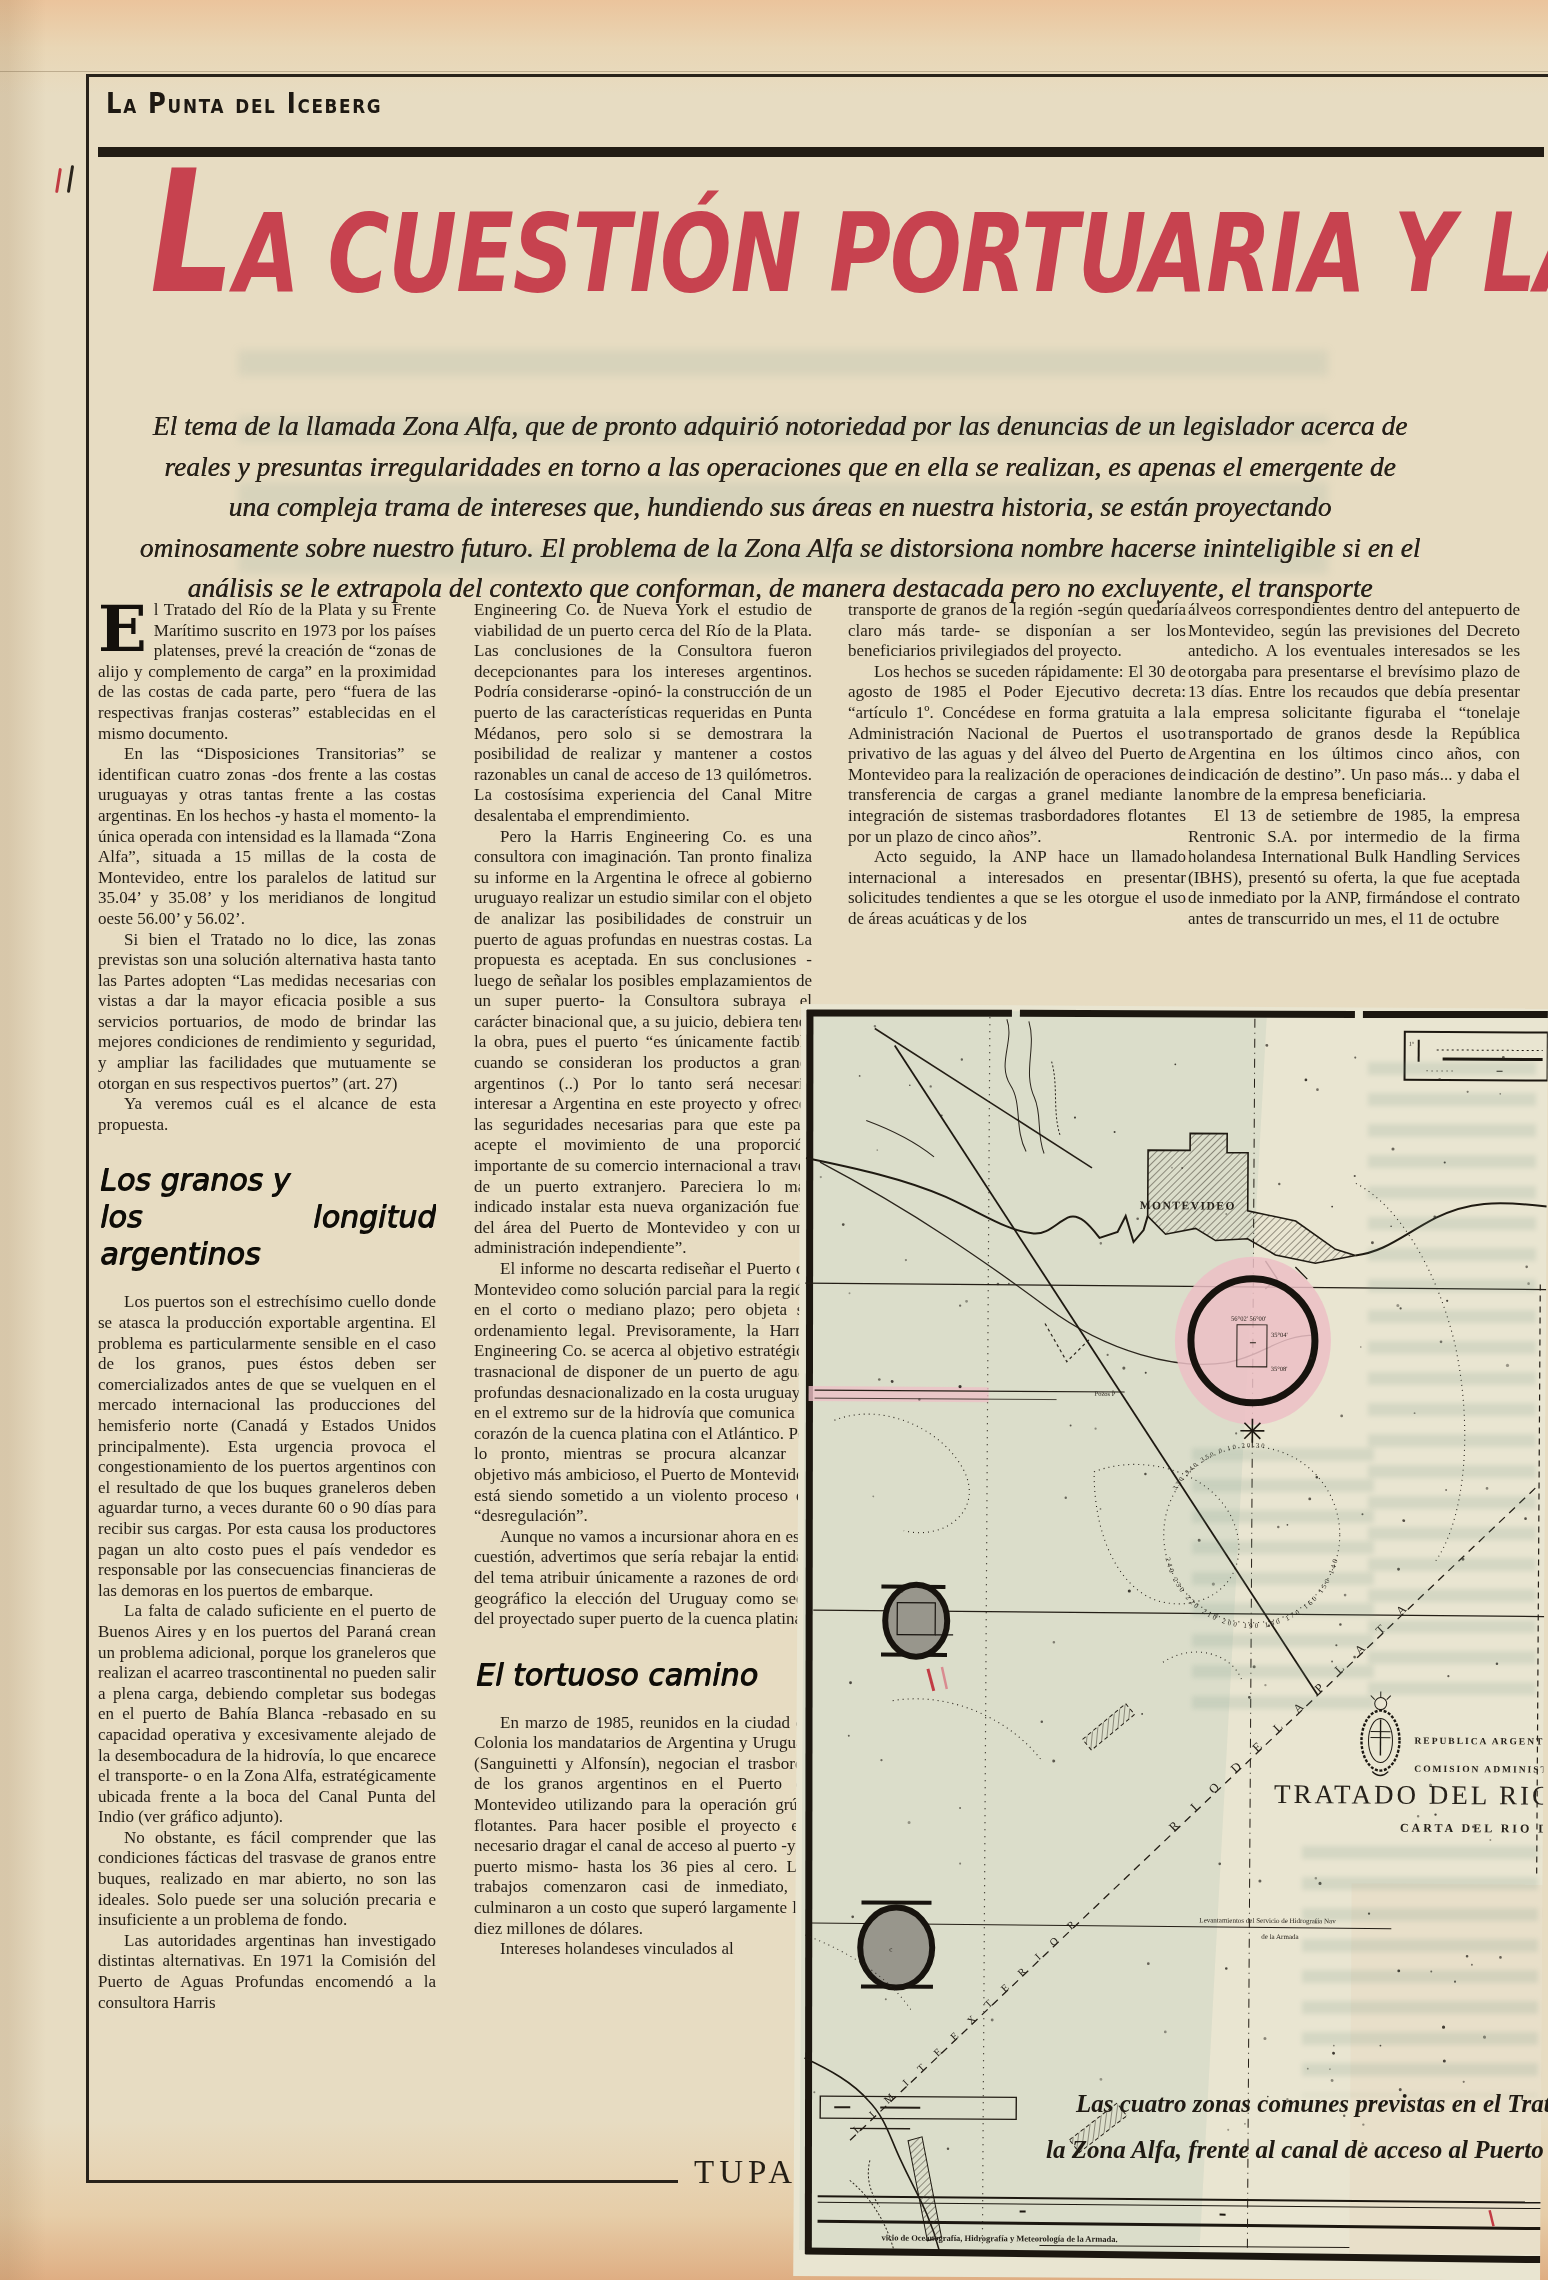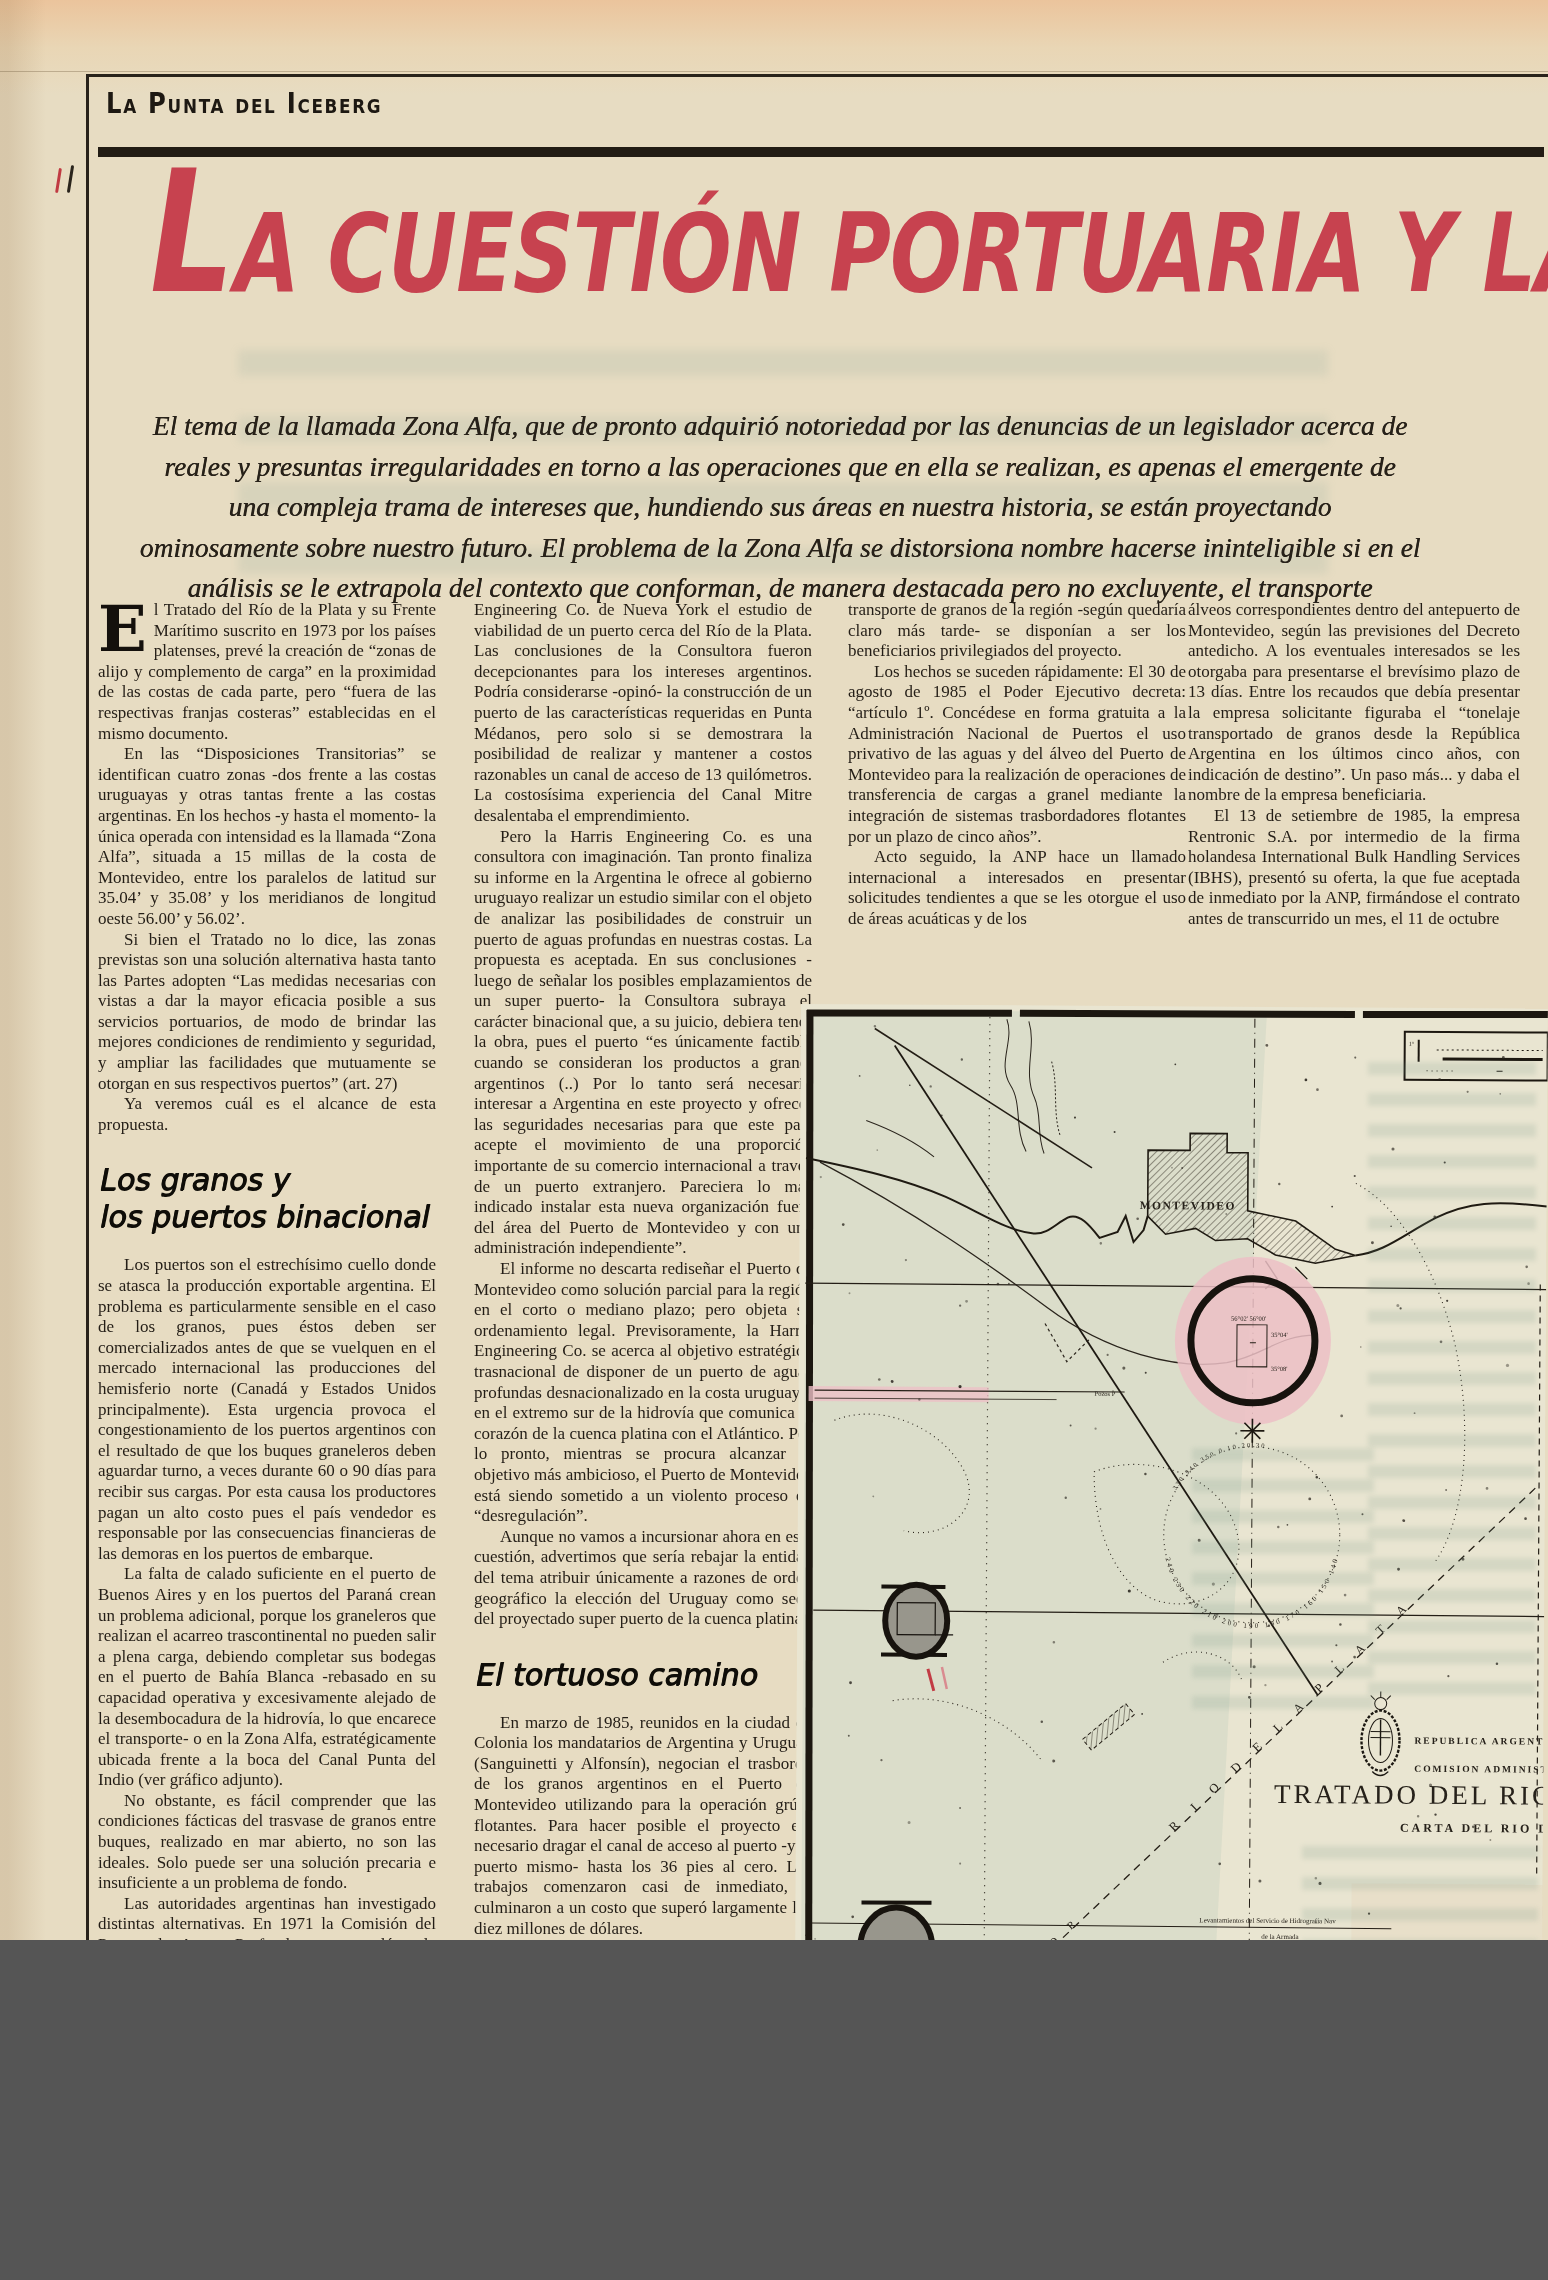--- a/index.html
+++ b/index.html
@@ -1,16 +1,16 @@
 <!DOCTYPE html>
 <html><head>
 <meta charset="utf-8">
 <style>
   html,body{margin:0;padding:0;background:#555;}
-  .page{position:relative;width:1548px;height:1940px;overflow:hidden;
+  .page{position:relative;width:1548px;height:2280px;overflow:hidden;
     font-family:"Liberation Serif",serif;
     background:
       linear-gradient(90deg, rgba(160,125,85,.22) 0 8px, rgba(160,125,85,0) 46px),
       linear-gradient(180deg, #ebc49c 0, #e9d6b5 48px, #e7dcc2 95px, #e7dcc2 2120px, #e6cda8 2215px, #dfae83 2280px);}
   .frame{position:absolute;background:#28221a;}
   .kicker{position:absolute;left:106px;top:86px;font-family:"DejaVu Sans",sans-serif;
     font-weight:bold;font-size:29px;color:#1d1812;letter-spacing:2px;
     font-variant-caps:small-caps;transform:scaleX(.84);transform-origin:left top;white-space:nowrap;}
   .rule{position:absolute;left:98px;top:147px;width:1446px;height:10px;background:#221c14;}
   .title{position:absolute;left:150px;top:152px;width:1720px;color:#c7424f;white-space:nowrap;
@@ -85,21 +85,21 @@
       <div>análisis se le extrapola del contexto que conforman, de manera destacada pero no excluyente, el transporte</div>
     </div>
 
   <div class="col" id="col0">
       <p class="para noind"><span class="dc">E</span><span>l Tratado del Río de la Plata y su Frente Marítimo suscrito en 1973 por los países platenses, prevé la creación de </span><span class="it">“zonas de alijo y complemento de carga”</span><span> en la proximidad de las costas de cada parte, pero </span><span class="it">“fuera de las respectivas franjas costeras”</span><span> establecidas en el mismo documento.</span></p>
       <p class="para"><span>En las “Disposiciones Transitorias” se identifican cuatro zonas -dos frente a las costas uruguayas y otras tantas frente a las costas argentinas. En los hechos -y hasta el momento- la única operada con intensidad es la llamada “Zona Alfa”, situada a 15 millas de la costa de Montevideo, entre los paralelos de latitud sur 35.04’ y 35.08’ y los meridianos de longitud oeste 56.00’ y 56.02’.</span></p>
       <p class="para"><span>Si bien el Tratado no lo dice, las zonas previstas son una solución alternativa hasta tanto las Partes adopten </span><span class="it">“Las medidas necesarias con vistas a dar la mayor eficacia posible a sus servicios portuarios, de modo de brindar las mejores condiciones de rendimiento y seguridad, y ampliar las facilidades que mutuamente se otorgan en sus respectivos puertos” (art. 27)</span></p>
       <p class="para"><span>Ya veremos cuál es el alcance de esta propuesta.</span></p>
       <div class="subhead">
         <div>Los granos y</div>
-        <div>los puertos binacional</div>
+        <div>los longitud argentinos</div>
       </div>
       <p class="para"><span>Los puertos son el estrechísimo cuello donde se atasca la producción exportable argentina. El problema es particularmente sensible en el caso de los granos, pues éstos deben ser comercializados antes de que se vuelquen en el mercado internacional las producciones del hemisferio norte (Canadá y Estados Unidos principalmente). Esta urgencia provoca el congestionamiento de los puertos argentinos con el resultado de que los buques graneleros deben aguardar turno, a veces durante 60 o 90 días para recibir sus cargas. Por esta causa los productores pagan un alto costo pues el país vendedor es responsable por las consecuencias financieras de las demoras en los puertos de embarque.</span></p>
       <p class="para"><span>La falta de calado suficiente en el puerto de Buenos Aires y en los puertos del Paraná crean un problema adicional, porque los graneleros que realizan el acarreo trascontinental no pueden salir a plena carga, debiendo completar sus bodegas en el puerto de Bahía Blanca -rebasado en su capacidad operativa y excesivamente alejado de la desembocadura de la hidrovía, lo que encarece el transporte- o en la Zona Alfa, estratégicamente ubicada frente a la boca del Canal Punta del Indio (ver gráfico adjunto).</span></p>
       <p class="para"><span>No obstante, es fácil comprender que las condiciones fácticas del trasvase de granos entre buques, realizado en mar abierto, no son las ideales. Solo puede ser una solución precaria e insuficiente a un problema de fondo.</span></p>
       <p class="para"><span>Las autoridades argentinas han investigado distintas alternativas. En 1971 la Comisión del Puerto de Aguas Profundas encomendó a la consultora Harris</span></p>
     </div>
   <div class="col" id="col1">
       <p class="para noind"><span>Engineering Co. de Nueva York el estudio de viabilidad de un puerto cerca del Río de la Plata. Las conclusiones de la Consultora fueron decepcionantes para los intereses argentinos. Podría considerarse -opinó- la construcción de un puerto de las características requeridas en Punta Médanos, pero solo si se demostrara la posibilidad de realizar y mantener a costos razonables un canal de acceso de 13 quilómetros. La costosísima experiencia del Canal Mitre desalentaba el emprendimiento.</span></p>
       <p class="para"><span>Pero la Harris Engineering Co. es una consultora con imaginación. Tan pronto finaliza su informe en la Argentina le ofrece al gobierno uruguayo realizar un estudio similar con el objeto de analizar las posibilidades de construir un puerto de aguas profundas en nuestras costas. La propuesta es aceptada. En sus conclusiones -luego de señalar los posibles emplazamientos de un super puerto- la Consultora subraya el carácter binacional que, a su juicio, debiera tener la obra, pues el puerto </span><span class="it">“es únicamente factible cuando se consideran los productos a granel argentinos (..) Por lo tanto será necesario interesar a Argentina en este proyecto y ofrecer las seguridades necesarias para que este país acepte el movimiento de una proporción importante de su comercio internacional a través de un puerto extranjero. Pareciera lo más indicado instalar esta nueva organización fuera del área del Puerto de Montevideo y con una administración independiente”.</span></p>
       <p class="para"><span>El informe no descarta rediseñar el Puerto de Montevideo como solución parcial para la región en el corto o mediano plazo; pero objeta su ordenamiento legal. Previsoramente, la Harris Engineering Co. se acerca al objetivo estratégico trasnacional de disponer de un puerto de aguas profundas desnacionalizado en la costa uruguaya, en el extremo sur de la hidrovía que comunica el corazón de la cuenca platina con el Atlántico. Por lo pronto, mientras se procura alcanzar el objetivo más ambicioso, el Puerto de Montevideo está siendo sometido a un violento proceso de “desregulación”.</span></p>

